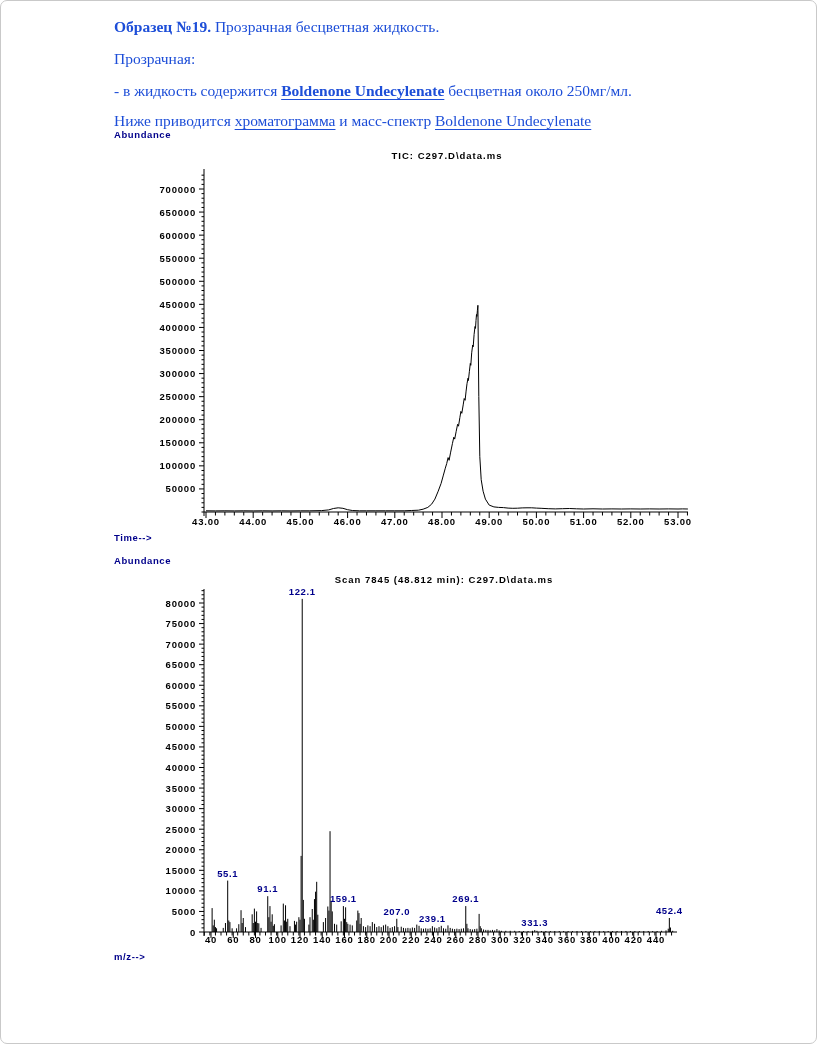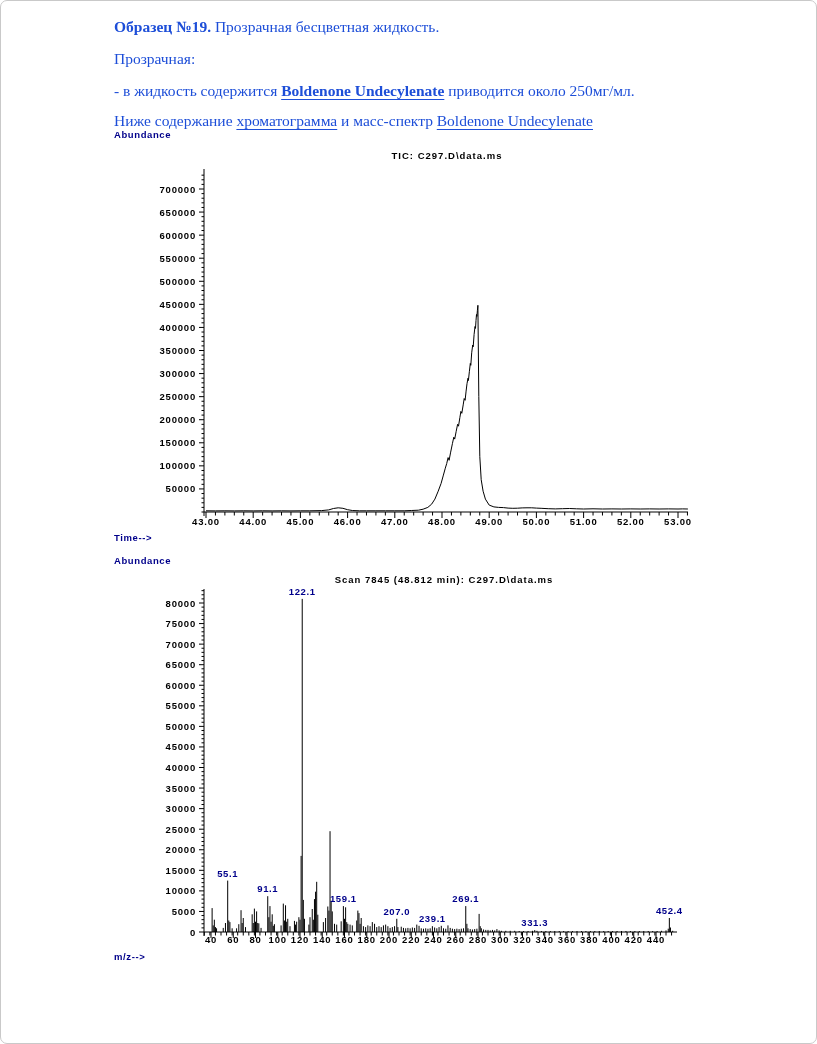--- a/index.html
+++ b/index.html
@@ -39,25 +39,25 @@
 
   <div class="para" style="top:16px;">
     <span class="b">Образец №19.</span><span> Прозрачная бесцветная жидкость.</span>
   </div>
 
   <div class="para" style="top:48px;">
     <span>Прозрачная:</span>
   </div>
 
   <div class="para" style="top:80px;">
-    <span>- в жидкость содержится </span><span class="b wavy">Boldenone Undecylenate</span><span> приводится около 250мг/мл.</span>
+    <span>- в жидкость содержится </span><span class="b wavy">Boldenone Undecylenate</span><span> бесцветная около 250мг/мл.</span>
   </div>
 
   <div class="para" style="top:110px;">
-    <span> Ниже содержание </span><span class="wavy">хроматограмма</span><span> и масс-спектр </span><span class="wavy">Boldenone Undecylenate</span>
+    <span> Ниже приводится </span><span class="wavy">хроматограмма</span><span> и масс-спектр </span><span class="wavy">Boldenone Undecylenate</span>
   </div>
 
   <svg id="charts" width="817" height="1044" viewBox="0 0 817 1044">
     <g id="tic-chart">
         <line x1="203" y1="168" x2="203" y2="515" class="axis"></line>
         <line x1="203" y1="511" x2="687" y2="511" class="axis"></line>
         <line x1="198" y1="487.92857142857144" x2="203" y2="487.92857142857144" class="axis"></line>
         <text x="195" y="491.42857142857144" text-anchor="end" class="chart-text">50000</text>
         <line x1="198" y1="464.85714285714283" x2="203" y2="464.85714285714283" class="axis"></line>
         <text x="195" y="468.35714285714283" text-anchor="end" class="chart-text">100000</text>

